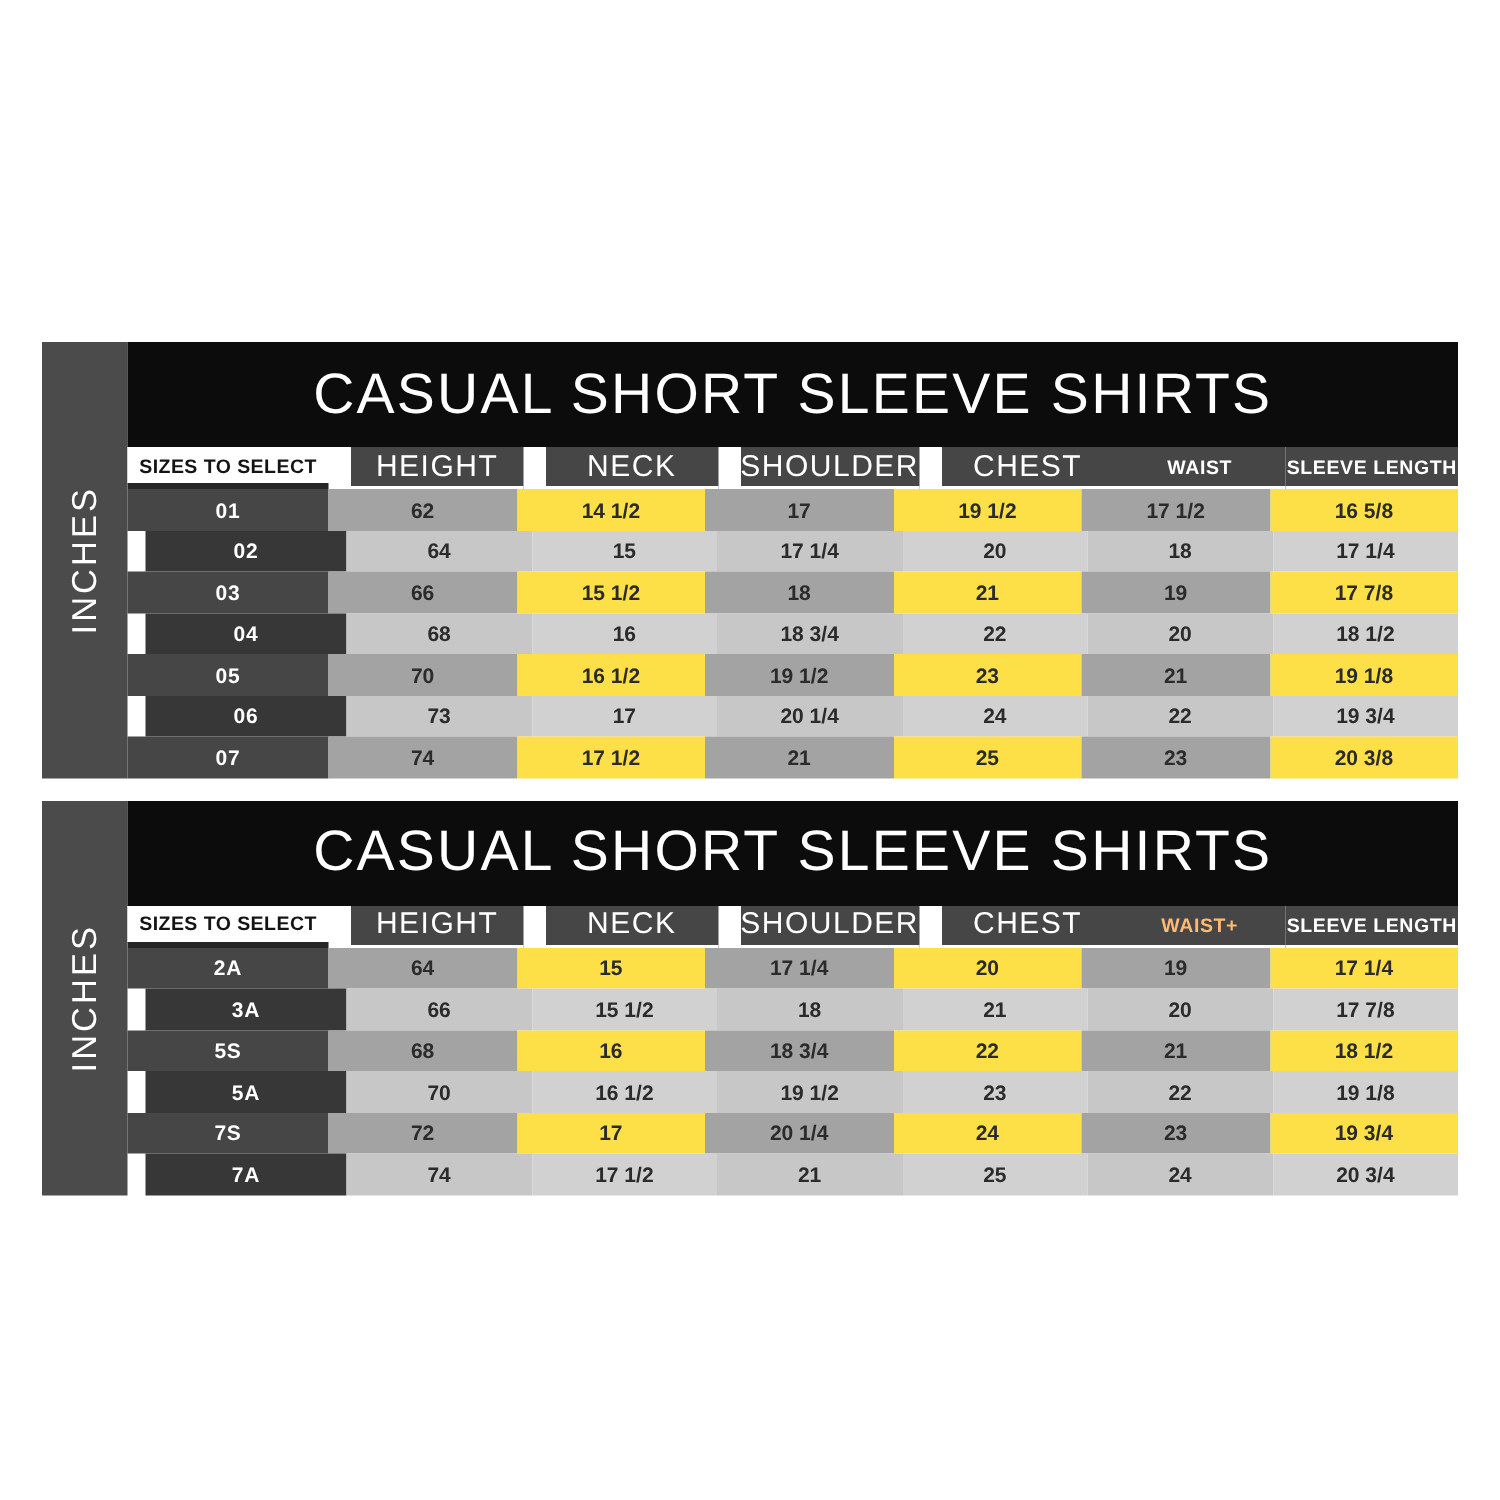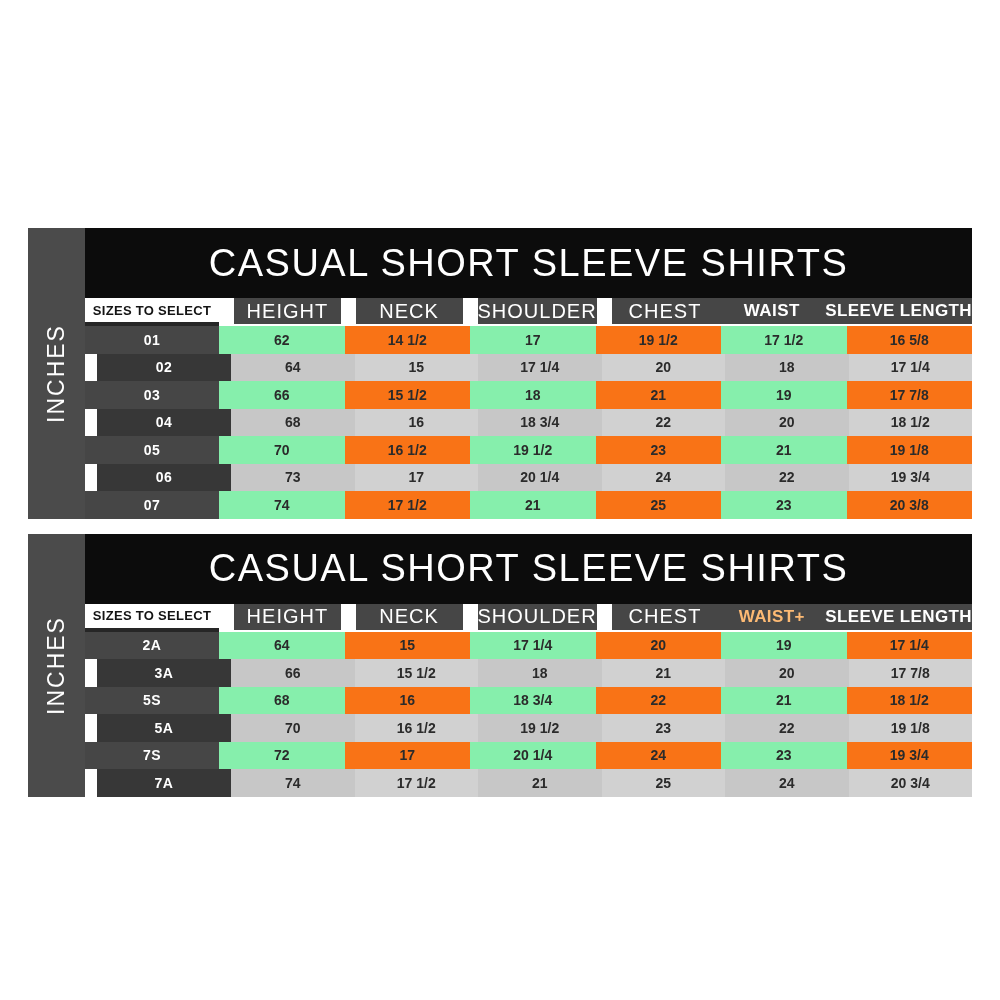--- a/index.html
+++ b/index.html
@@ -71,21 +71,21 @@
     flex: 1 1 0;
     background: #464646;
     color: #ffffff;
     border-bottom: 2px solid #ffffff;
     display: flex;
     align-items: center;
     justify-content: center;
     white-space: nowrap;
   }
   .col-header.big { font-size: 20px; font-weight: 400; letter-spacing: 1px; margin-left: 15px; }
-  .col-header.small { font-size: 17px; font-weight: 700; letter-spacing: 0.4px; }
+  .col-header.small { font-size: 13px; font-weight: 700; letter-spacing: 0.4px; }
 
   .body-row { height: 27.5px; display: flex; }
   .size-cell {
     width: 134px;
     flex: 0 0 134px;
     color: #ffffff;
     display: flex;
     align-items: center;
     justify-content: center;
     font-size: 14px;
@@ -98,22 +98,22 @@
   .data-cell {
     flex: 1 1 0;
     display: flex;
     align-items: center;
     justify-content: center;
     color: #2b2b2b;
     font-size: 14px;
     font-weight: 700;
     white-space: nowrap;
   }
-  .row-light .data-cell.col-a { background: #86efac; }
-  .row-light .data-cell.col-b { background: #f97316; }
+  .row-light .data-cell.col-a { background: #a3a3a3; }
+  .row-light .data-cell.col-b { background: #fde047; }
   .row-dark  .data-cell.col-a { background: #c7c7c7; }
   .row-dark  .data-cell.col-b { background: #d1d1d1; }
 </style>
 </head>
 <body>
 
 <div class="charts-wrap" id="charts-root">
   <div class="chart">
     <div class="sidebar">
       <span>INCHES</span>

